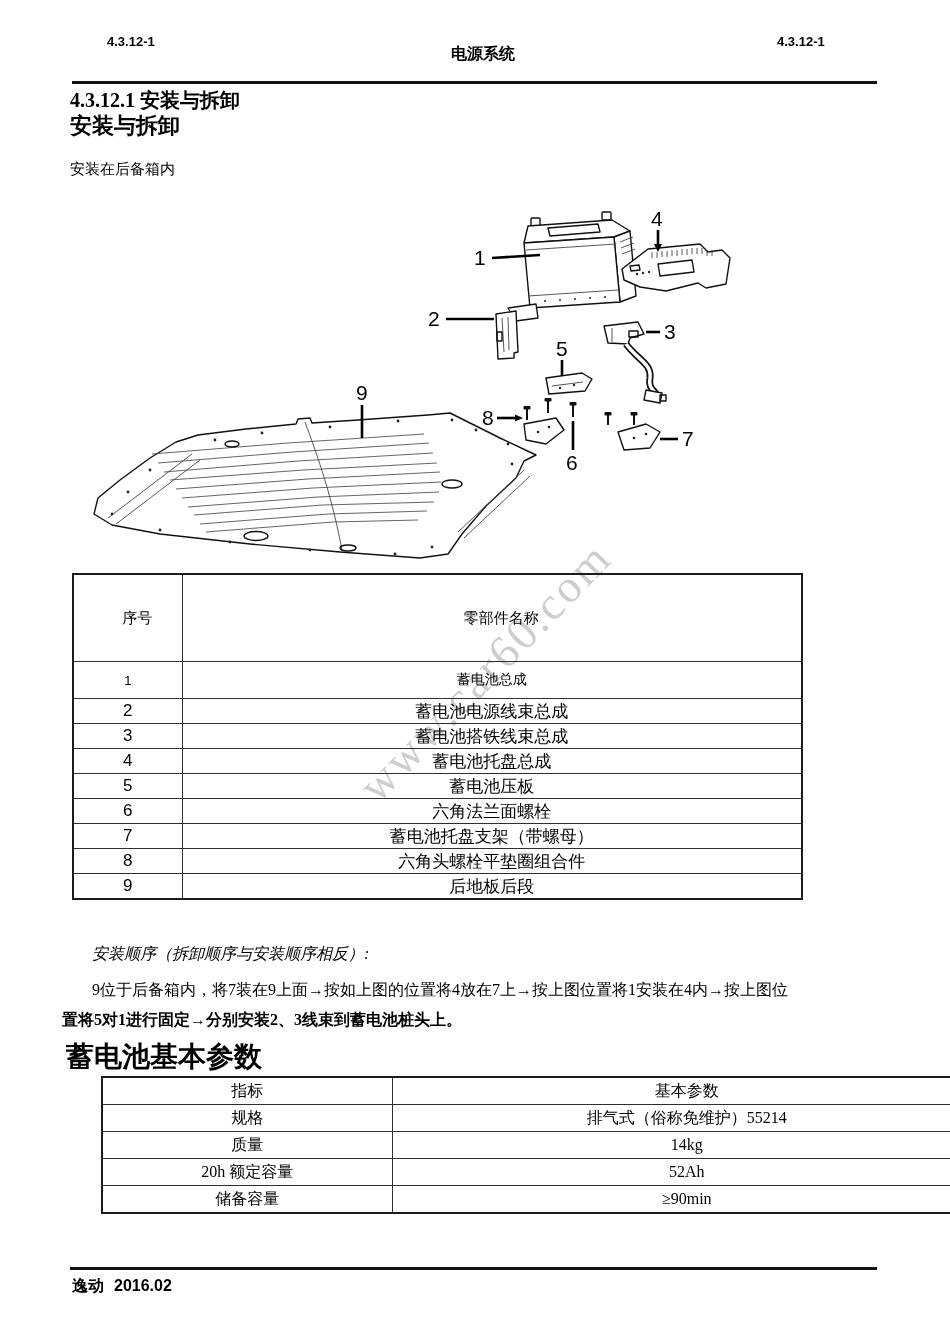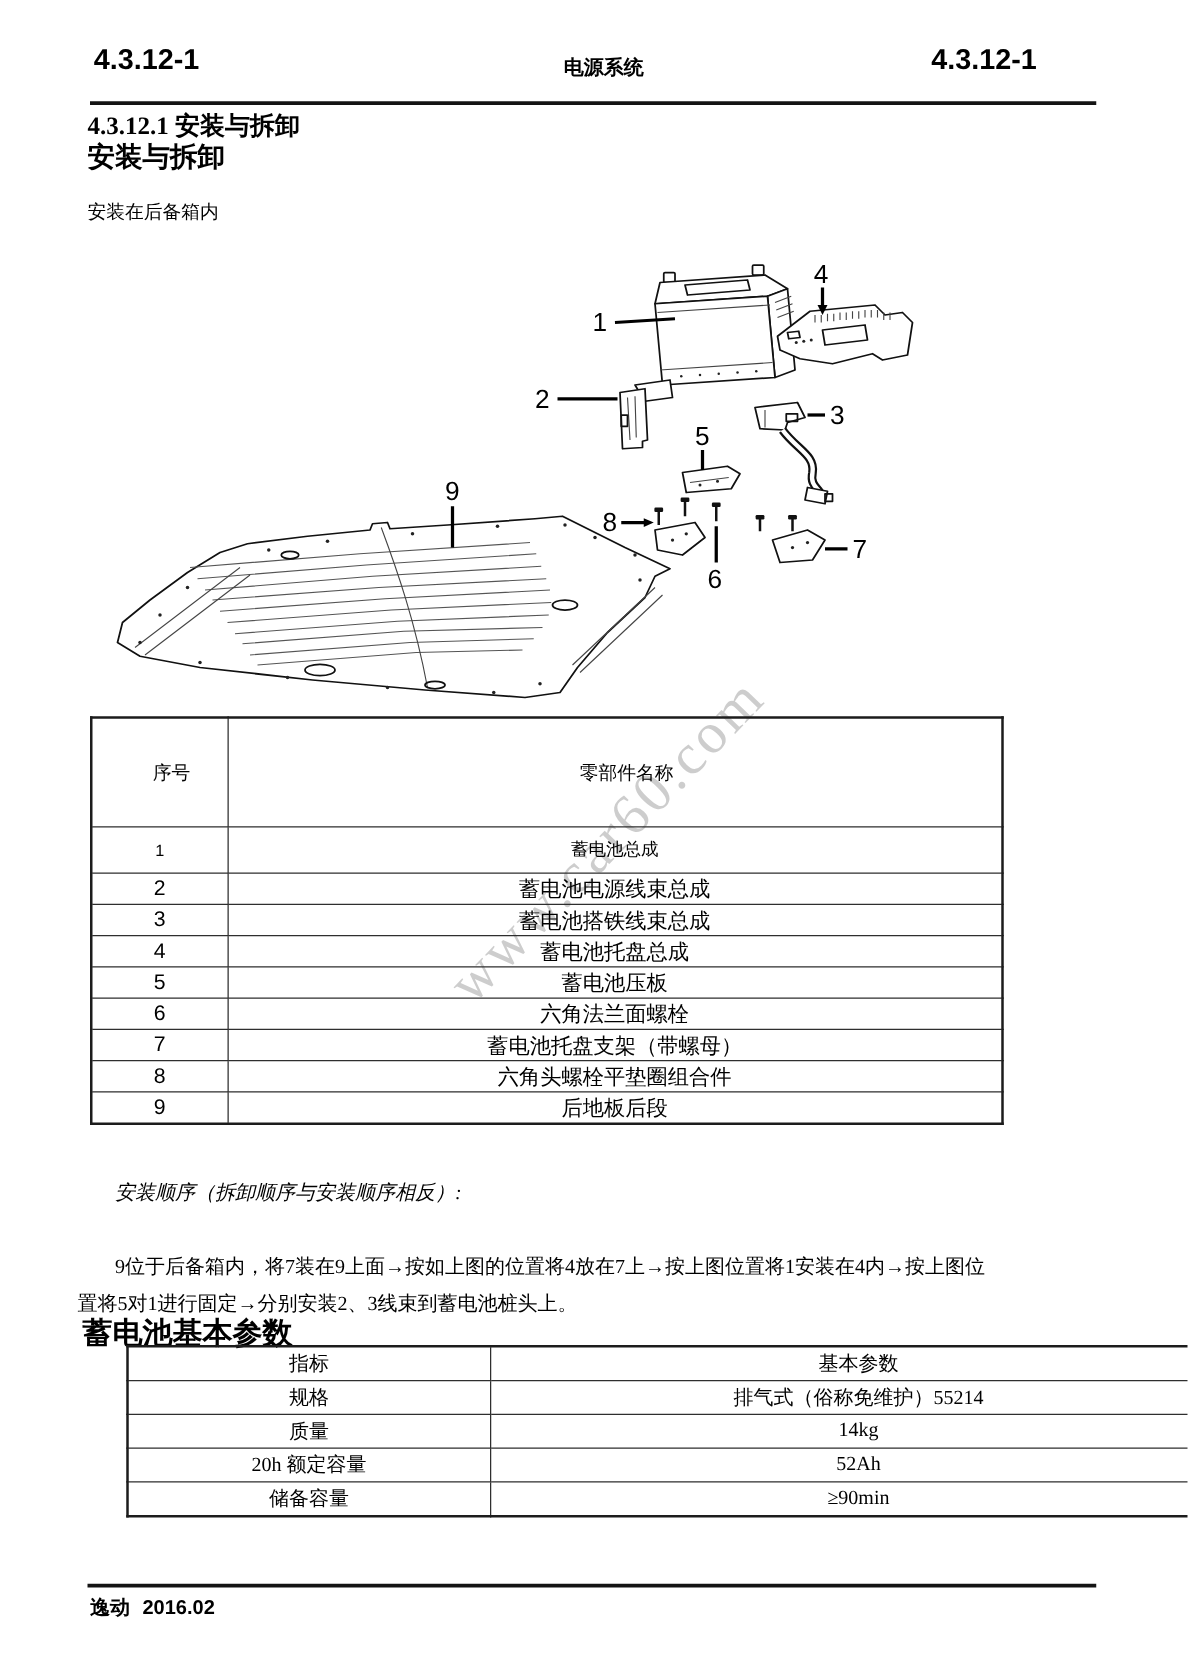--- a/index.html
+++ b/index.html
@@ -5,21 +5,21 @@
   html,body { margin:0; padding:0; }
   body {
     width:950px; height:1344px;
     background:#ffffff; color:#000;
     font-family:"Liberation Serif", serif;
     position:relative; overflow:hidden;
   }
   .abs { position:absolute; }
 
   
-  .hdr-num { font-family:"Liberation Sans", sans-serif; font-weight:bold; font-size:23px; }
+  .hdr-num { font-family:"Liberation Sans", sans-serif; font-weight:bold; font-size:13px;margin-left:32px; }
   .hdr-left  { left:75px; top:34px; }
   .hdr-right { left:745px; top:34px; }
   .hdr-center { left:0; right:0; top:44px; text-align:center;
     font-family:"Liberation Sans", sans-serif; font-weight:bold; font-size:16px;padding-left:16px; }
 
   .rule { background:#141414; height:3px; }
   .rule-top    { left:72px; top:81px;  width:805px; }
   .rule-bottom { left:70px; top:1267px; width:807px; }
 
   .sec-title    { left:70px; top:87px;  font-size:20px; font-weight:bold; }
@@ -59,24 +59,24 @@
   }
   table.parts col.c-no { width:109px; }
   table.parts tr.head td  { height:86px; font-size:15px;padding-left:19px; }
   table.parts tr.first td { height:36px; font-size:14px; }
   table.parts tr.norm td  { height:24px; font-size:17px; }
   table.parts td.no-cell  { font-family:"Liberation Sans", sans-serif; }
   table.parts tr.first td.no-cell { font-size:13px; }
 
   .order-intro { left:62px; top:944px; font-size:16px; text-indent:30px;font-style:italic; }
   .order-steps { left:62px; top:975px; width:818px; font-size:16px; line-height:30px; }
-  .order-steps .l1 { display:block; text-indent:30px;margin-top:24px; }
-  .order-steps .l2 { display:block; }
-
-  .params-title { left:66px; top:1038px; font-size:24px; font-weight:bold;margin-top:12px; }
+  .order-steps .l1 { display:block; text-indent:30px; }
+  .order-steps .l2 { display:block;font-weight:bold; }
+
+  .params-title { left:66px; top:1038px; font-size:28px; font-weight:bold; }
 
   table.params {
     left:101px; top:1076px; width:882px;
     border-collapse:collapse; table-layout:fixed;
     position:absolute; z-index:2; background:transparent;
     border:2px solid #1c1c1c;
   }
   table.params td {
     border:1.5px solid #2e2e2e; text-align:center; vertical-align:middle;
     padding:0; font-size:16px; height:26px;

